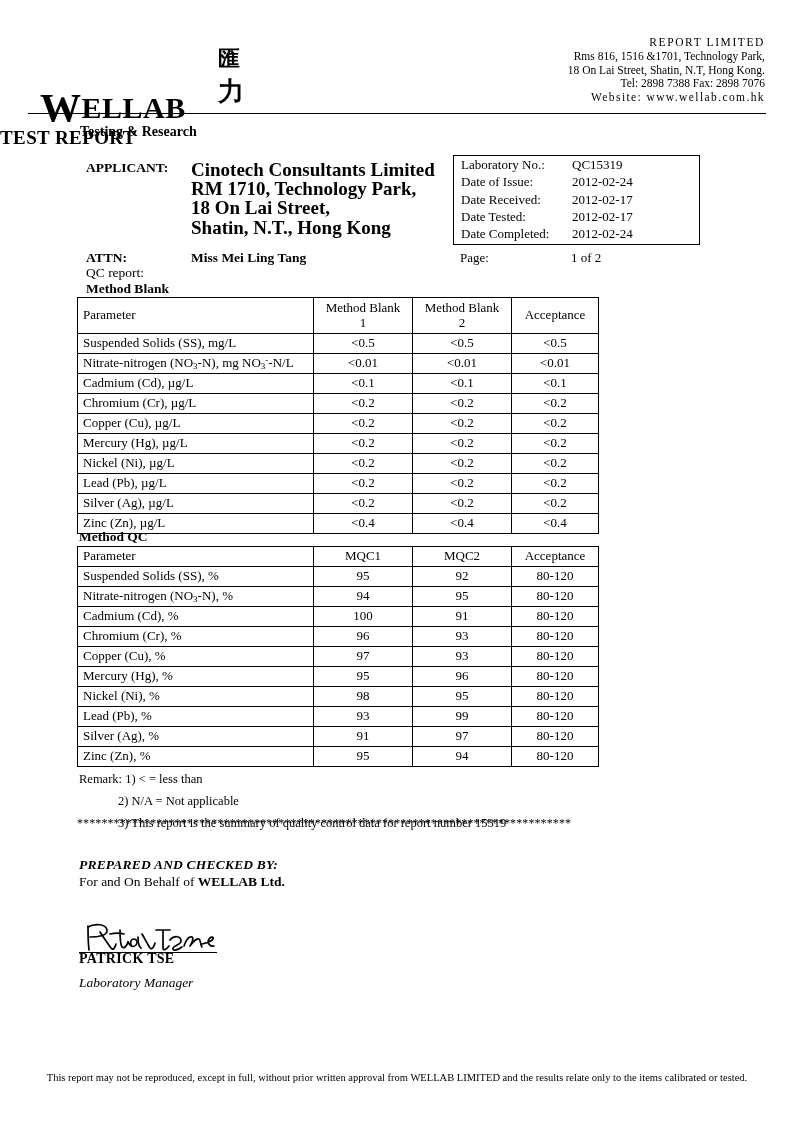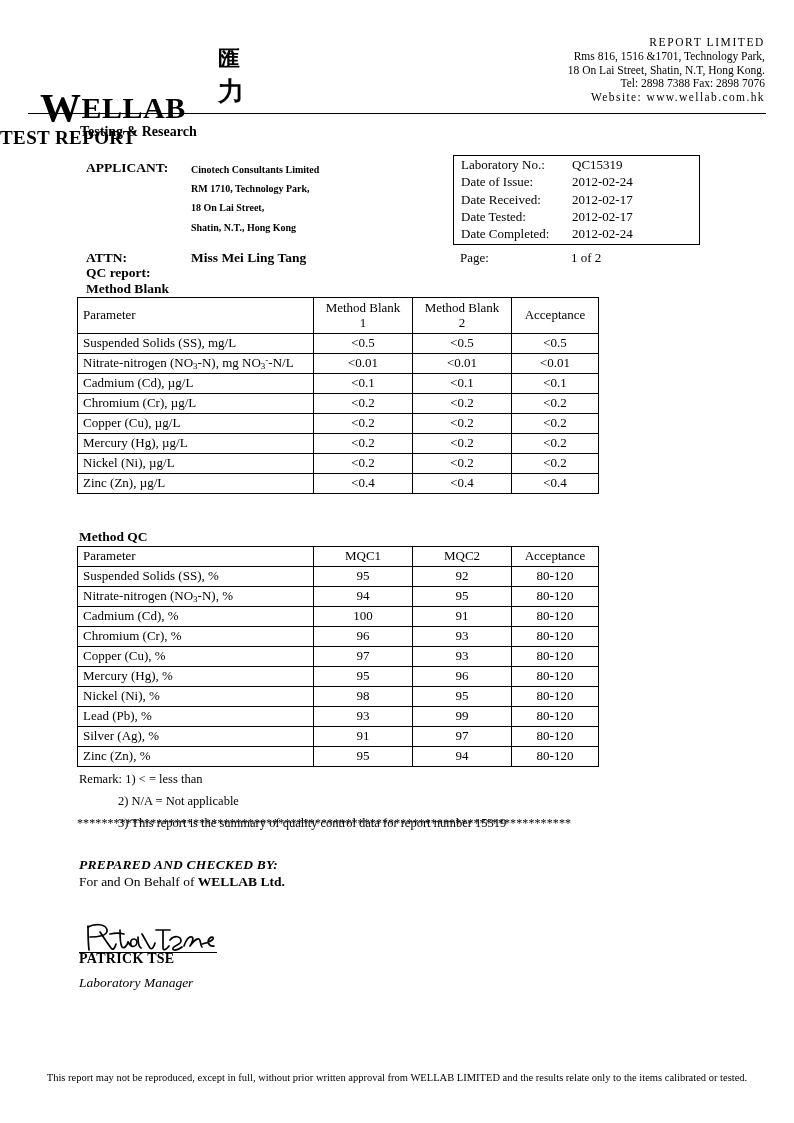--- a/index.html
+++ b/index.html
@@ -55,24 +55,24 @@
 
   
   #report-title {
     position: absolute; left: 0; top: 127px; width: 794px;
     text-align: left;
     font-size: 19px; font-weight: bold; letter-spacing: 0.4px;
   }
 
   
   #applicant-label { position: absolute; left: 86px; top: 160px; font-size: 13.5px; font-weight: bold; }
-  #applicant-lines { position: absolute; left: 191px; top: 160px; font-size: 10px; font-weight: bold; line-height: 19.2px; }
+  #applicant-lines { position: absolute; left: 191px; top: 160px; font-size: 19px; font-weight: bold; line-height: 19.2px; }
   #attn-label { position: absolute; left: 86px; top: 250px; font-size: 13.5px; font-weight: bold; }
   #attn-value { position: absolute; left: 191px; top: 250px; font-size: 13.5px; font-weight: bold; }
-  #qcreport-label { position: absolute; left: 86px; top: 265px; font-size: 13.5px; font-weight: bold; }
+  #qcreport-label { position: absolute; left: 86px; top: 265px; font-size: 13.5px; font-weight: normal; }
   #methodblank-label { position: absolute; left: 86px; top: 281px; font-size: 13.5px; font-weight: bold; }
 
   
   #labinfo-box {
     position: absolute; left: 453px; top: 155px;
     width: 247px; height: 90px;
     border: 1.7px solid #000;
     box-sizing: border-box;
   }
   #labinfo-box .row { display: flex; font-size: 13px; line-height: 17.3px; padding-left: 7px; align-items: flex-end; }
@@ -255,20 +255,32 @@
         <td class="cacc">&lt;0.2</td>
       </tr>
       <tr>
         <td class="cpar">Mercury (Hg), µg/L</td>
         <td class="cnum">&lt;0.2</td>
         <td class="cnum">&lt;0.2</td>
         <td class="cacc">&lt;0.2</td>
       </tr>
       <tr>
         <td class="cpar">Nickel (Ni), µg/L</td>
+        <td class="cnum">&lt;0.2</td>
+        <td class="cnum">&lt;0.2</td>
+        <td class="cacc">&lt;0.2</td>
+      </tr>
+      <tr>
+        <td class="cpar">Lead (Pb), µg/L</td>
+        <td class="cnum">&lt;0.2</td>
+        <td class="cnum">&lt;0.2</td>
+        <td class="cacc">&lt;0.2</td>
+      </tr>
+      <tr>
+        <td class="cpar">Silver (Ag), µg/L</td>
         <td class="cnum">&lt;0.2</td>
         <td class="cnum">&lt;0.2</td>
         <td class="cacc">&lt;0.2</td>
       </tr>
       <tr>
         <td class="cpar">Zinc (Zn), µg/L</td>
         <td class="cnum">&lt;0.4</td>
         <td class="cnum">&lt;0.4</td>
         <td class="cacc">&lt;0.4</td>
       </tr>

